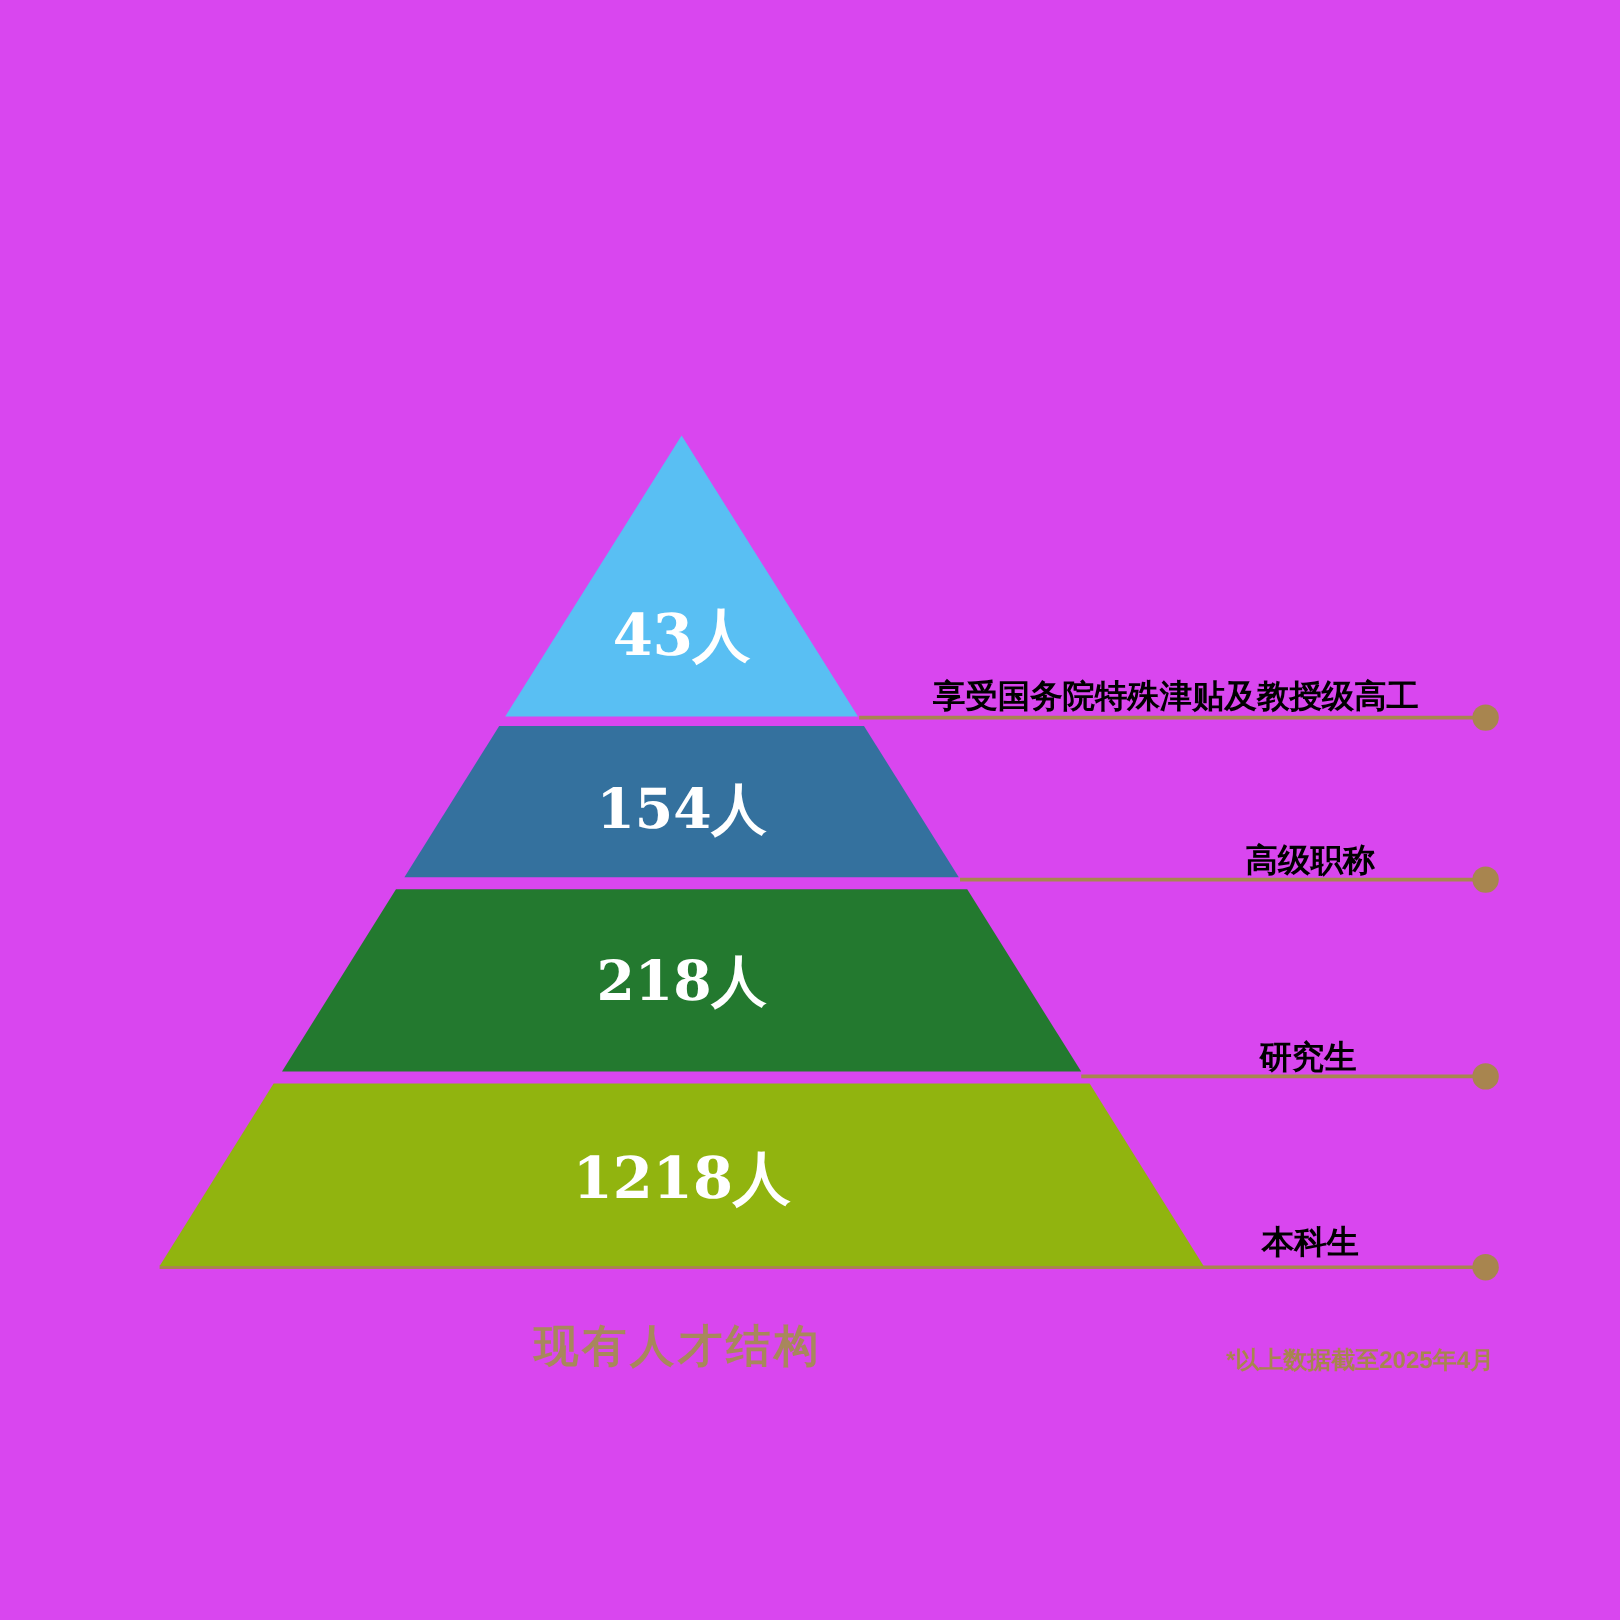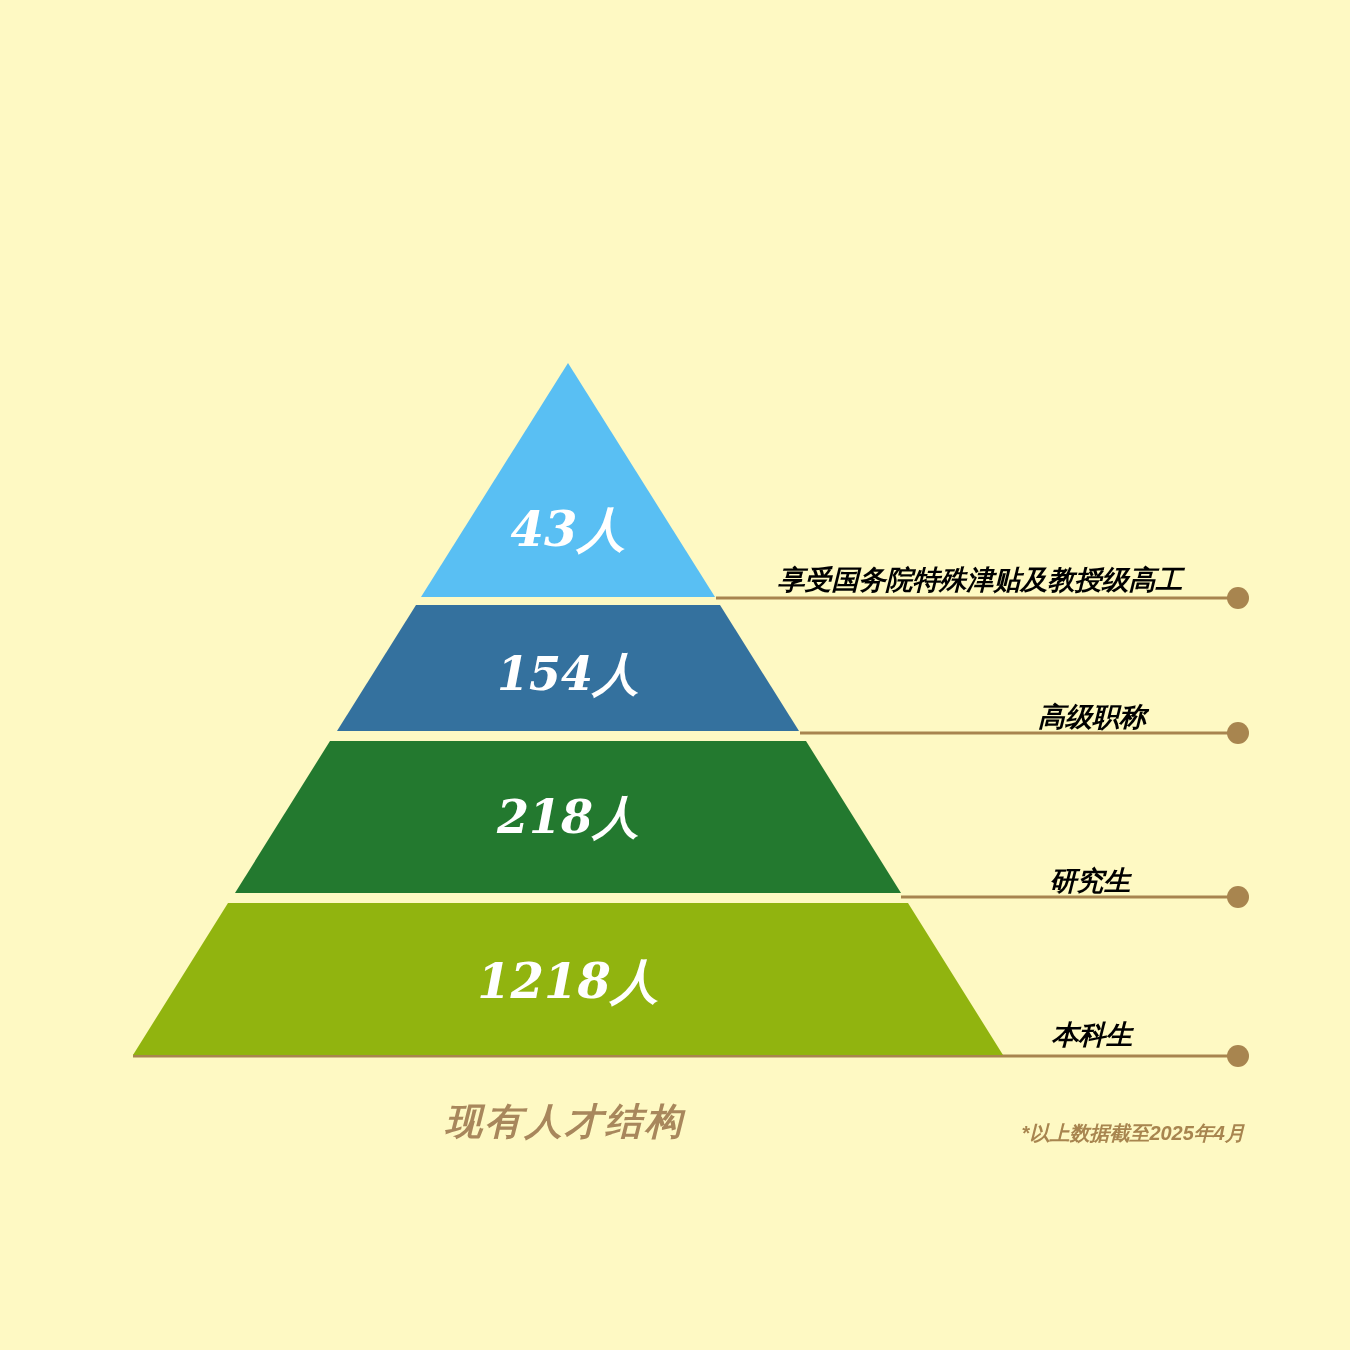--- a/index.html
+++ b/index.html
@@ -8,22 +8,21 @@
     background: #ffffff;
     width: 1350px;
     height: 1350px;
     overflow: hidden;
     font-family: "Liberation Sans", sans-serif;
   }
   .stage {
     position: relative;
     width: 1350px;
     height: 1350px;
-    background: #fef9c3;
-    font-style: italic;
+    background: #d946ef;
   }
   svg { display: block; }
   .tier-value {
     font-family: "DejaVu Serif", serif;
     font-weight: bold;
     fill: #ffffff;
   }
   .callout-label {
     font-family: "Liberation Sans", sans-serif;
     font-weight: bold;

